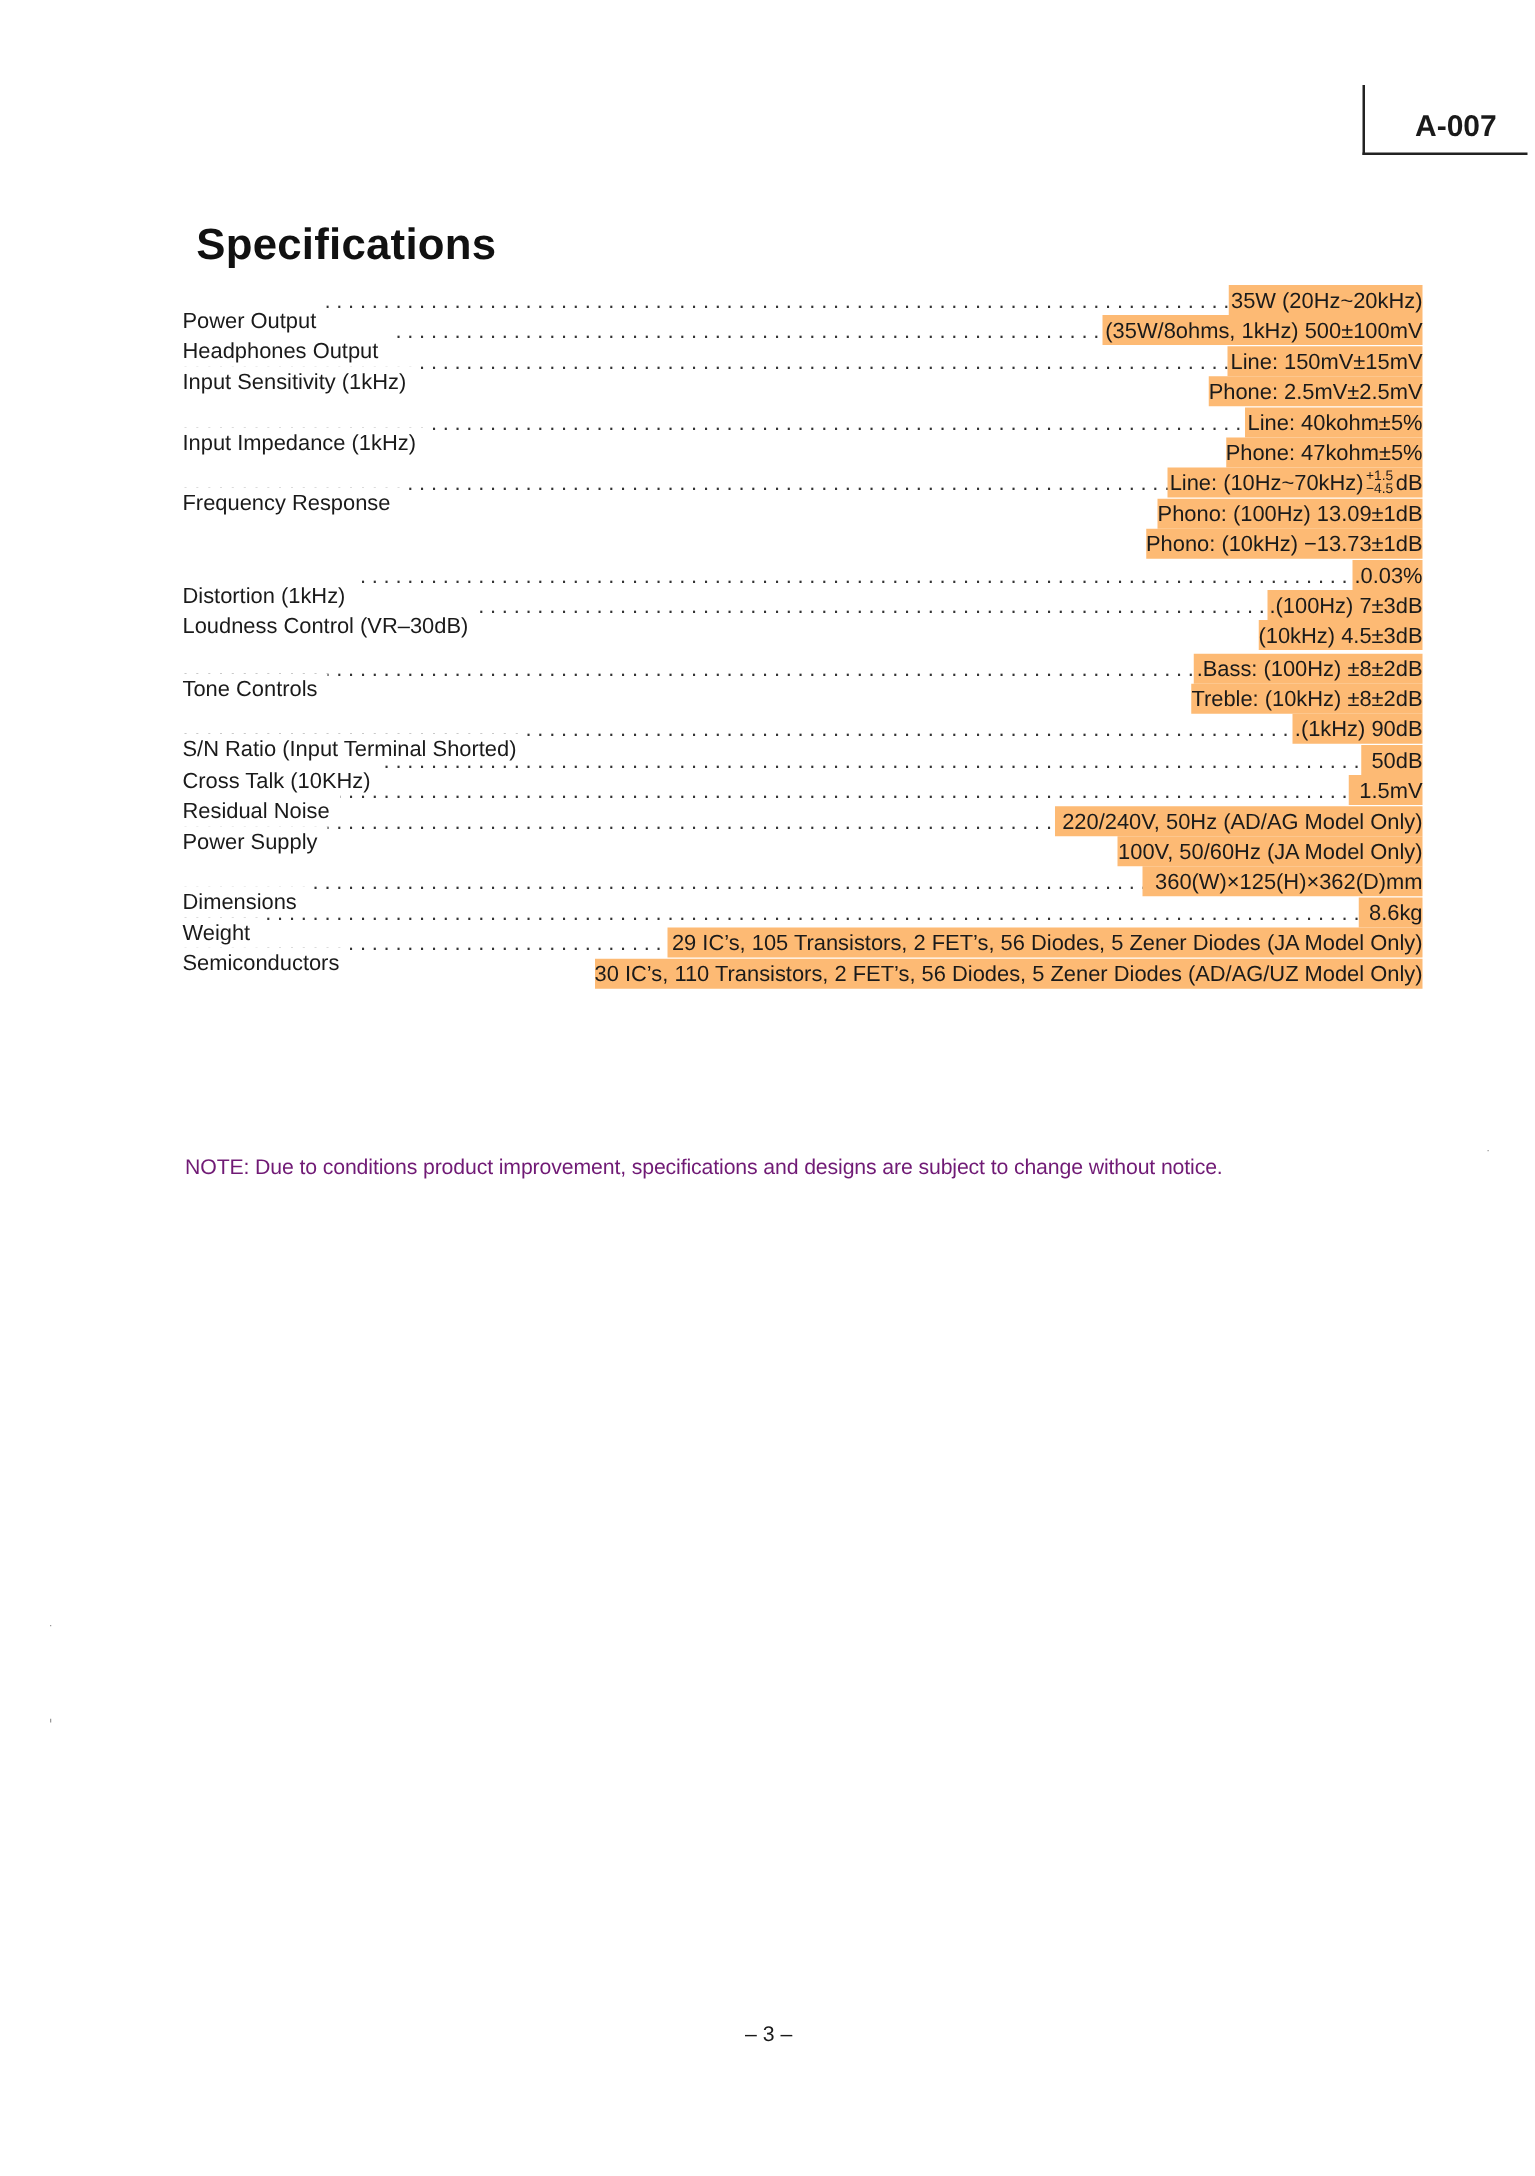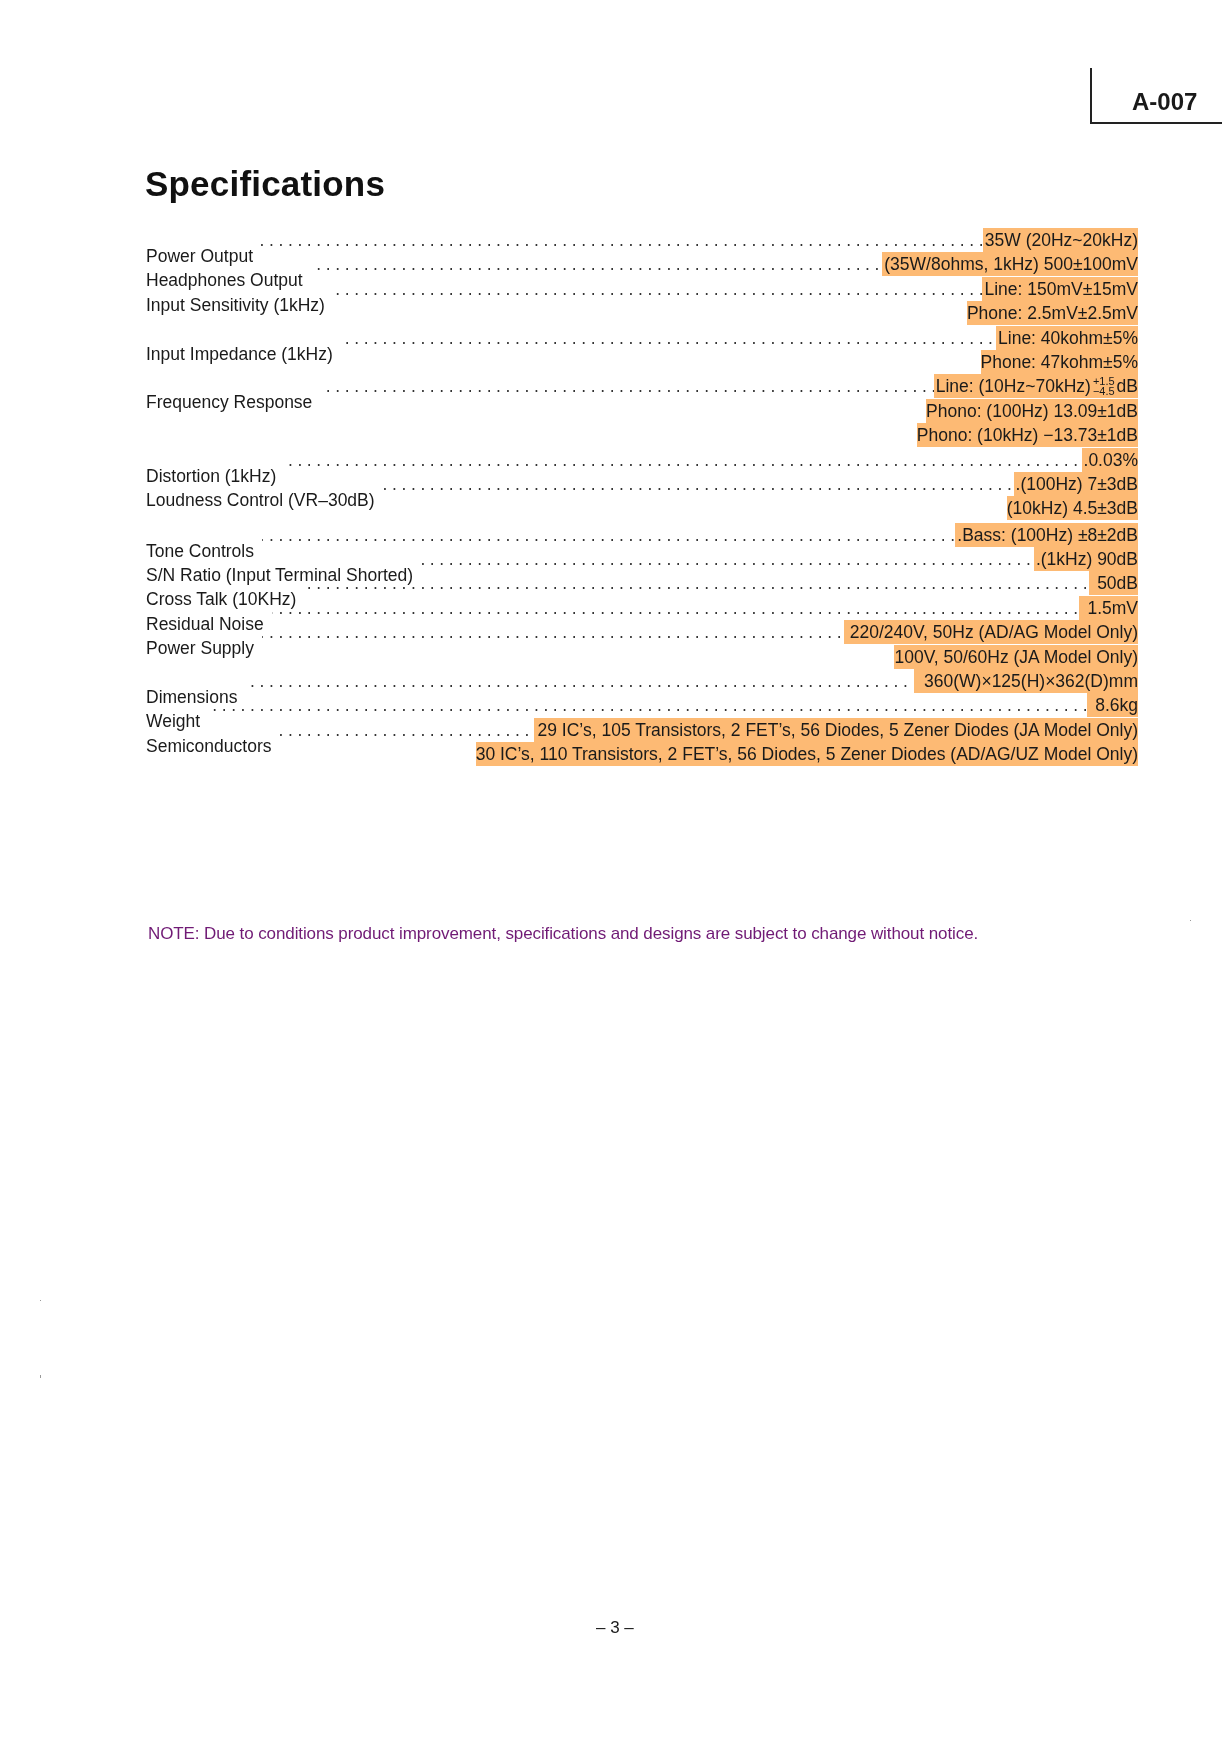--- a/index.html
+++ b/index.html
@@ -115,21 +115,21 @@
       height: 1px;
       background: #999;
     }
   </style>
 </head>
 <body>
 
 <div class="docid-box"></div>
 <div class="docid-text">A-007</div>
 
-<h1 class="title" style="margin:0;">Specifications</h1>
+<h1 class="title" style="margin:12px;">Specifications</h1>
 
 <div class="specs">
 
   <div class="row">
     <span class="leader">........................................................................................................................................................................................................</span>
     <span class="label">Power Output</span>
     <span class="value">35W (20Hz~20kHz)</span>
   </div>
 
   <div class="row">
@@ -187,20 +187,23 @@
   <div class="row cont">
     <span class="value">(10kHz) 4.5±3dB</span>
   </div>
 
   <div class="row" style="margin-top:2px;">
     <span class="leader">........................................................................................................................................................................................................</span>
     <span class="label">Tone Controls</span>
     <span class="value">.Bass: (100Hz) ±8±2dB</span>
   </div>
 
+  <div class="row cont">
+    <span class="value">Treble: (10kHz) ±8±2dB</span>
+  </div>
 
   <div class="row">
     <span class="leader">........................................................................................................................................................................................................</span>
     <span class="label">S/N Ratio (Input Terminal Shorted)</span>
     <span class="value">.(1kHz) 90dB</span>
   </div>
 
   <div class="row">
     <span class="leader">........................................................................................................................................................................................................</span>
     <span class="label">Cross Talk (10KHz)</span>

